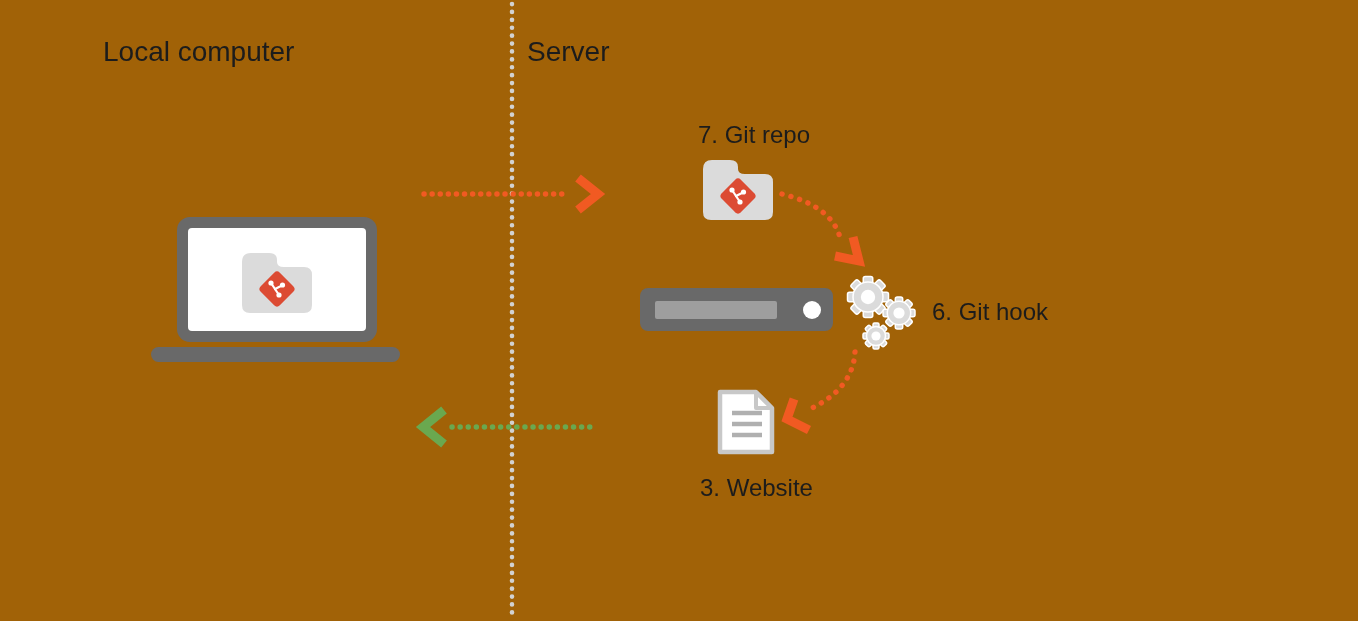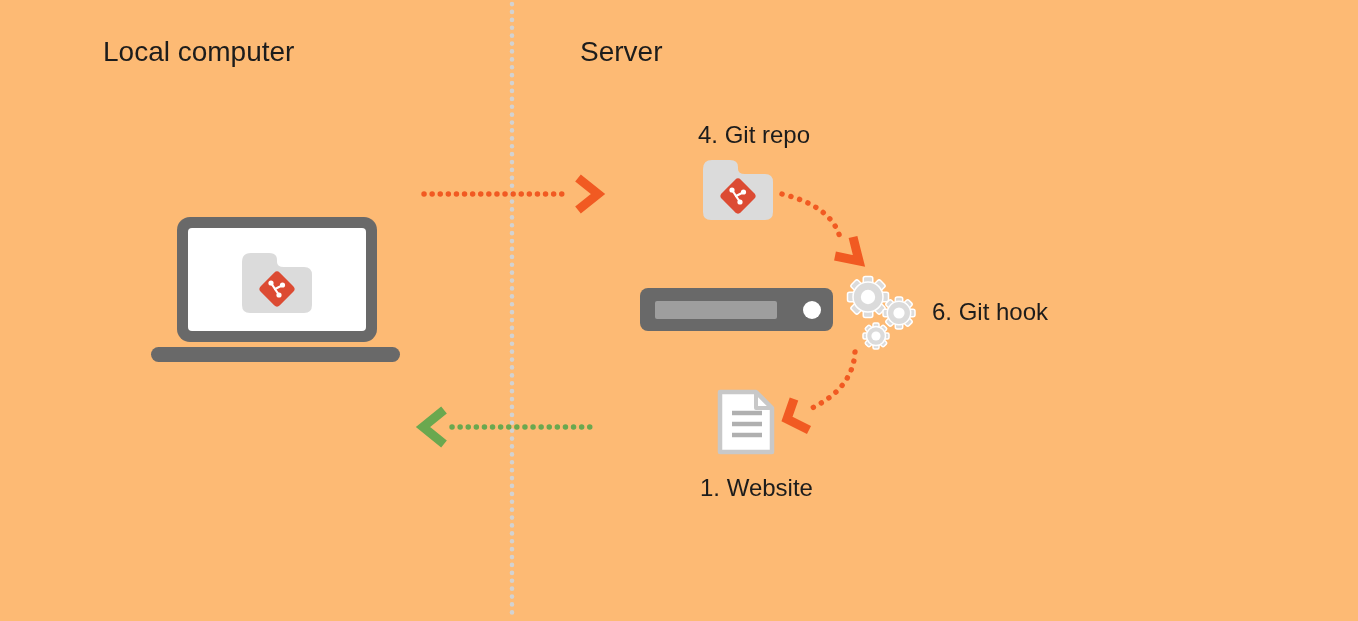--- a/index.html
+++ b/index.html
@@ -9,21 +9,21 @@
     --dark-gray:#696969;
     --mid-gray:#9e9e9e;
     --light-gray:#dbdbdb;
     --outline-gray:#c8c8c8;
     --doc-line-gray:#b0b0b0;
     --divider-gray:#d2d2d2;
     --text-black:#1c1c1c;
   }
   html,body{margin:0;padding:0;background:#fff;}
   .canvas{
-    position:relative;width:1358px;height:621px;background:#fdba74;overflow:hidden;
+    position:relative;width:1358px;height:621px;background:#a16207;overflow:hidden;
     font-family:"Liberation Sans", sans-serif;
   }
   .abs{position:absolute;}
   .zone-title{
     font-size:28px;line-height:1.15;color:var(--text-black);
     white-space:nowrap;
   }
   .step-label{
     font-size:24px;line-height:1.2;color:var(--text-black);
     white-space:nowrap;
@@ -47,21 +47,21 @@
 </head>
 <body>
 
 <div class="canvas">
 
   <svg class="abs" style="left:505px;top:0;" width="14" height="621">
     <line class="dots-divider" x1="7" y1="4" x2="7" y2="619" stroke-dasharray="0.1 7.8"></line>
   </svg>
 
   <div class="abs zone-title" style="left:103px;top:36px;">Local computer</div>
-  <div class="abs zone-title" style="left:580px;top:36px;">Server</div>
+  <div class="abs zone-title" style="left:527px;top:36px;">Server</div>
 
   <svg class="abs" style="left:145px;top:210px;" width="260" height="157">
     <rect class="fill-dark" x="32" y="7" width="200" height="125" rx="13"></rect>
     <rect x="43" y="18" width="178" height="103" rx="4" fill="#fff"></rect>
     <g transform="translate(97,43)">
       <path class="fill-light" d="M0,9 Q0,0 9,0 L27,0 Q35,0 35,7 L35,9 Q35,14 42,14 L62,14 Q70,14 70,22 L70,52 Q70,60 62,60 L8,60 Q0,60 0,52 Z"></path>
       <g>
         <g transform="translate(35,36) rotate(45)">
           <rect class="git-diamond" x="-13.5" y="-13.5" width="27" height="27" rx="4"></rect>
         </g>
@@ -73,21 +73,21 @@
       </g>
     </g>
     <rect class="fill-dark" x="6" y="137" width="249" height="15" rx="7.5"></rect>
   </svg>
 
   <svg class="abs" style="left:415px;top:170px;" width="195" height="50">
     <line class="dots-orange" x1="9" y1="24" x2="153" y2="24" stroke-dasharray="0.1 8"></line>
     <polyline class="head-orange" points="163,8 183,24 163,40"></polyline>
   </svg>
 
-  <div class="abs step-label" style="left:698px;top:121px;">4. Git repo</div>
+  <div class="abs step-label" style="left:698px;top:121px;">7. Git repo</div>
   <svg class="abs" style="left:703px;top:160px;" width="70" height="60">
     <path class="fill-light" d="M0,9 Q0,0 9,0 L27,0 Q35,0 35,7 L35,9 Q35,14 42,14 L62,14 Q70,14 70,22 L70,52 Q70,60 62,60 L8,60 Q0,60 0,52 Z"></path>
     <g>
       <g transform="translate(35,36) rotate(45)">
         <rect class="git-diamond" x="-13.5" y="-13.5" width="27" height="27" rx="4"></rect>
       </g>
       <path class="git-glyph-line" d="M29,30 L37,42"></path>
       <path class="git-glyph-line" d="M33,36 L40,32.5"></path>
       <circle class="git-glyph-node" cx="29" cy="30" r="2.6"></circle>
       <circle class="git-glyph-node" cx="37" cy="42" r="2.6"></circle>
@@ -141,20 +141,20 @@
   </svg>
 
   <svg class="abs" style="left:712px;top:384px;" width="70" height="76">
     <path class="doc-outline" d="M8,8 L44,8 L60,24 L60,68 L8,68 Z"></path>
     <path class="doc-fold" d="M44,8 L44,24 L60,24"></path>
     <line class="doc-line" x1="20" y1="29" x2="50" y2="29"></line>
     <line class="doc-line" x1="20" y1="40" x2="50" y2="40"></line>
     <line class="doc-line" x1="20" y1="51" x2="50" y2="51"></line>
   </svg>
 
-  <div class="abs step-label" style="left:700px;top:474px;">1. Website</div>
+  <div class="abs step-label" style="left:700px;top:474px;">3. Website</div>
 
   <svg class="abs" style="left:412px;top:400px;" width="193" height="55">
     <polyline class="head-green" points="32,10 11,27 32,44"></polyline>
     <line class="dots-green" x1="40" y1="27" x2="185" y2="27" stroke-dasharray="0.1 8"></line>
   </svg>
 
 </div>
 
 </body></html>

